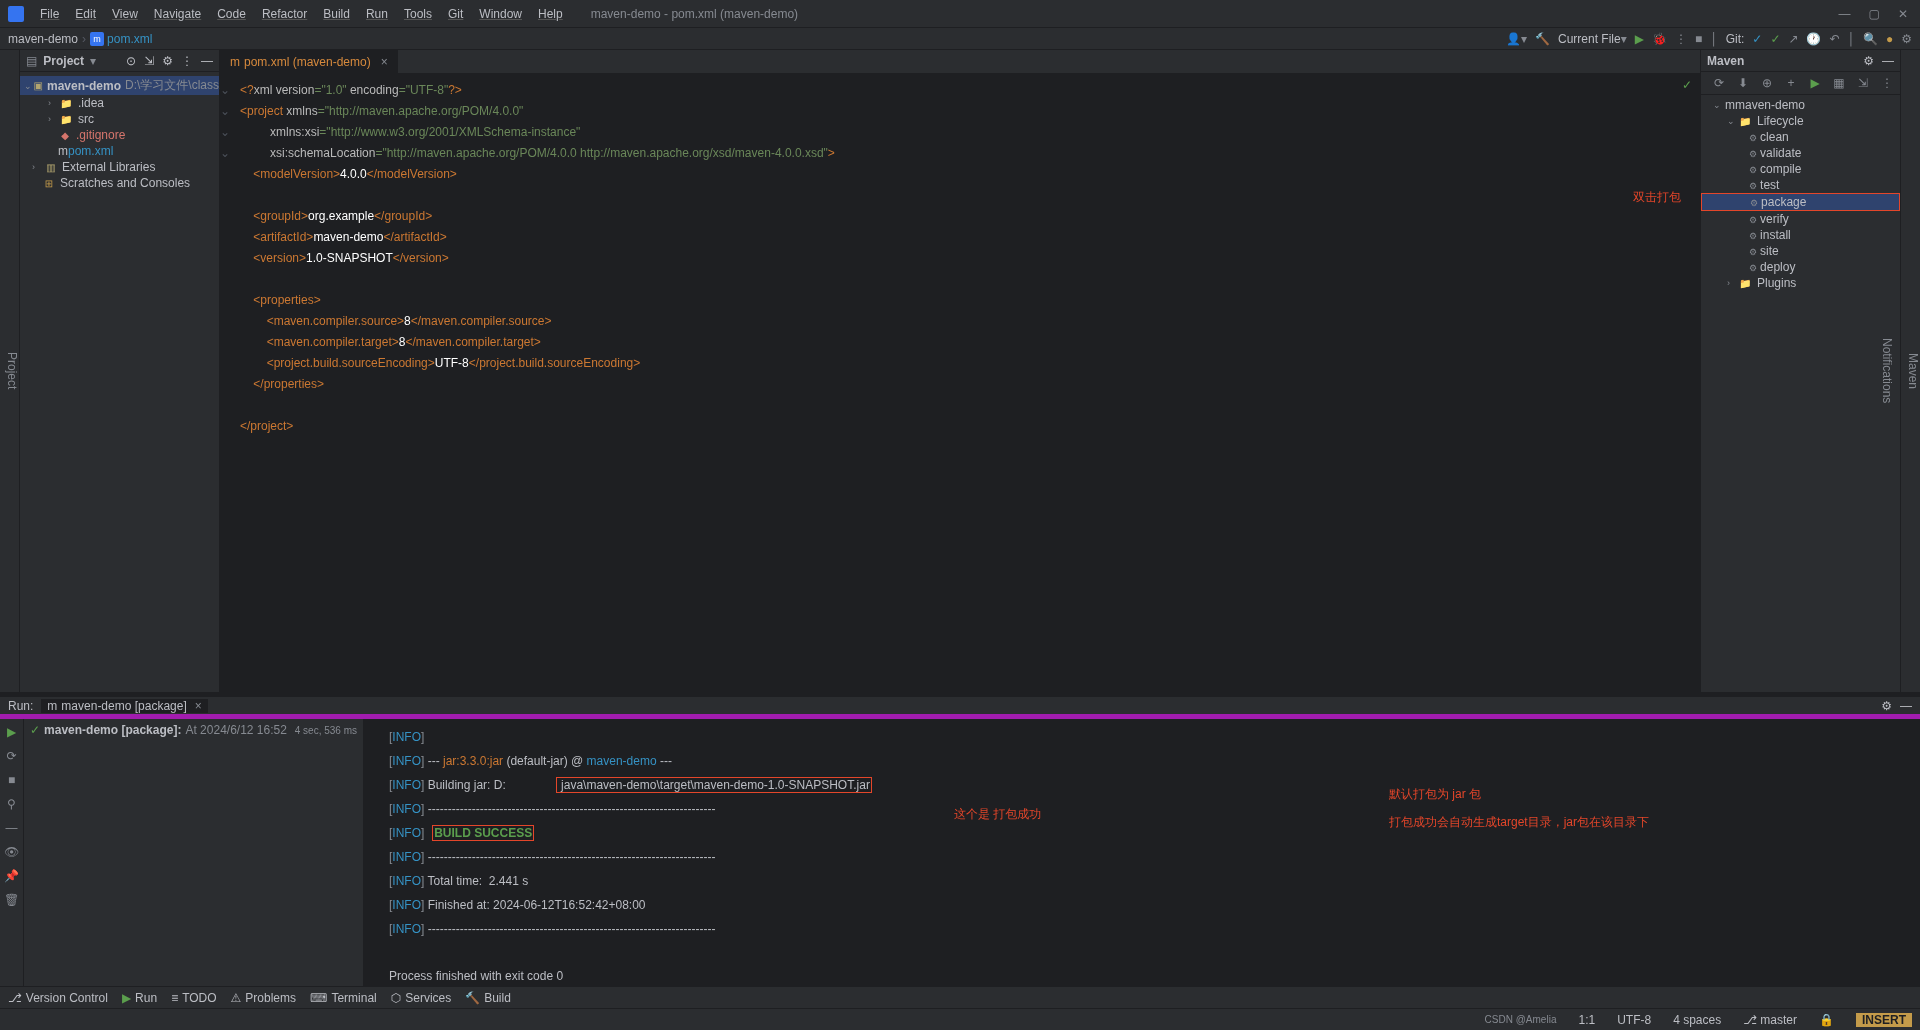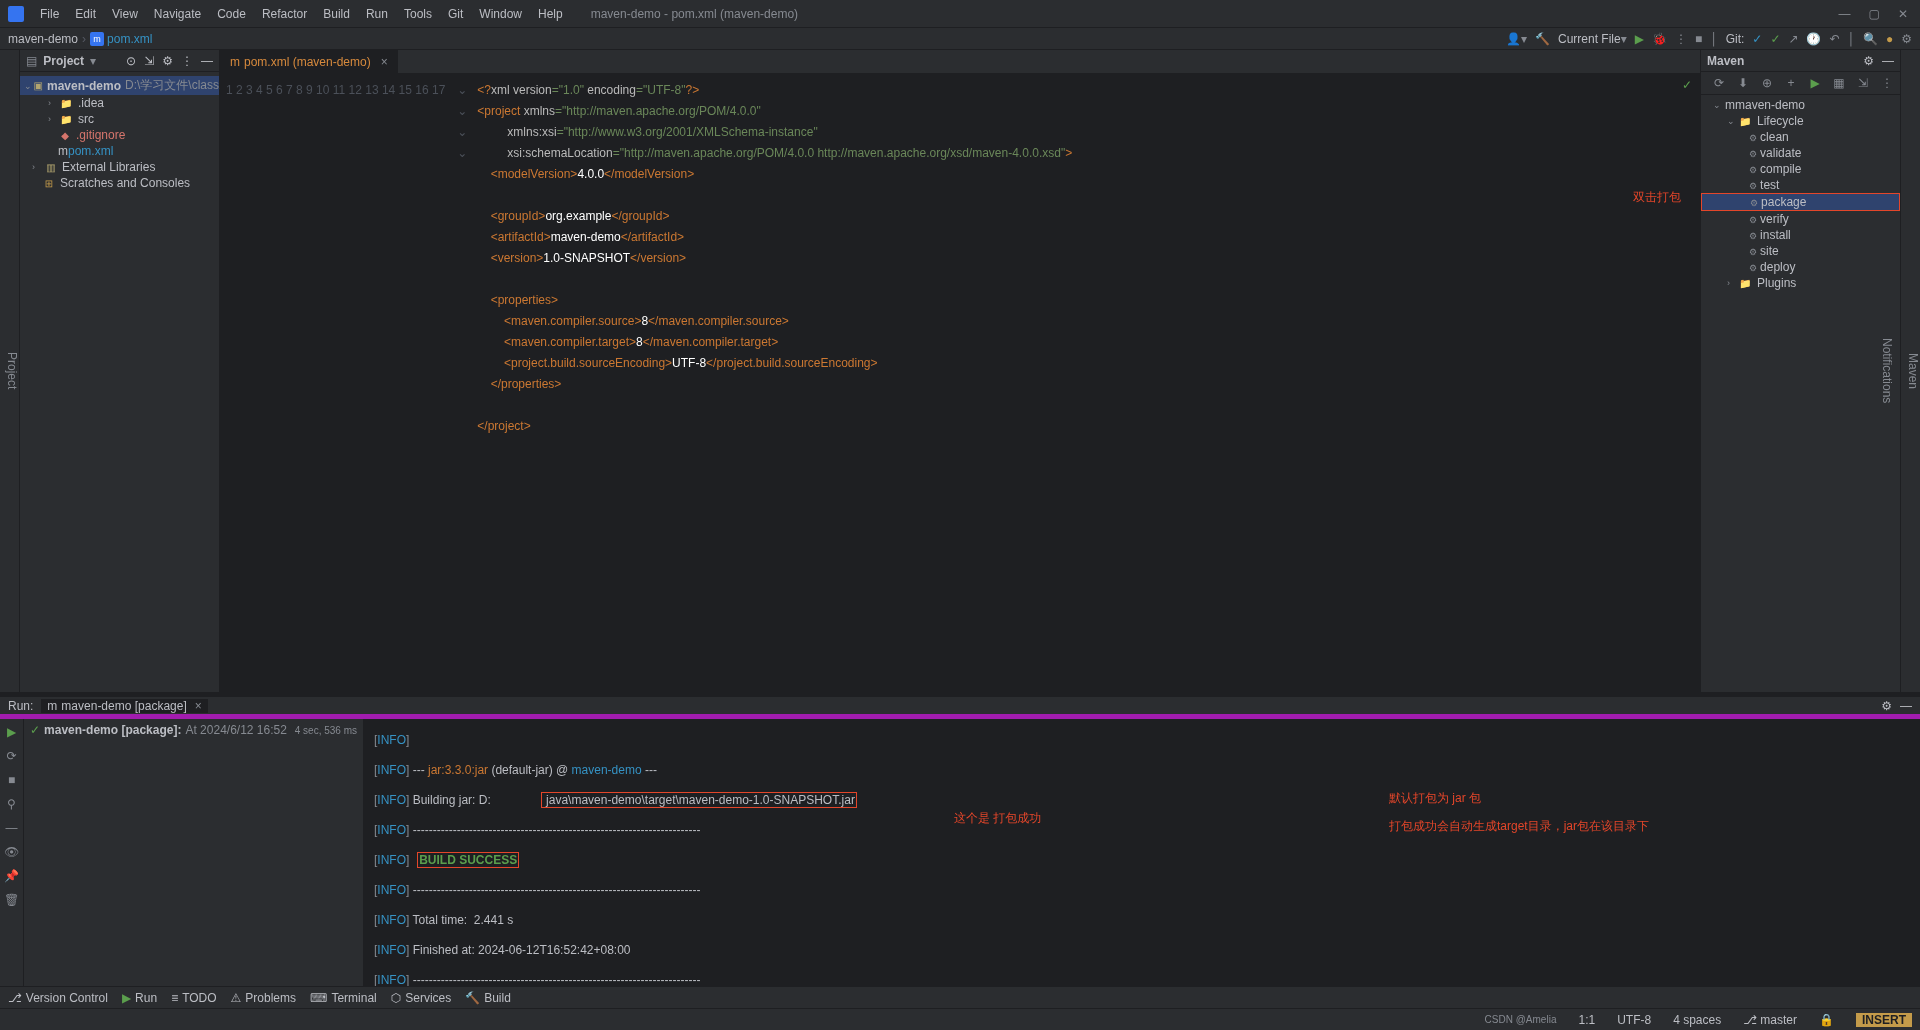--- a/index.html
+++ b/index.html
@@ -1,19 +1,19 @@
 <!DOCTYPE html>
 <html><head>
 <meta charset="utf-8">
 <style>
 *{margin:0;padding:0;box-sizing:border-box;font-family:'Segoe UI',sans-serif;font-size:12px}
 body{background:#2b2d30;color:#bcbec4;width:1920px;height:1030px;overflow:hidden;display:flex;flex-direction:column}
 .menubar{height:28px;background:#2b2d30;display:flex;align-items:center;padding:0 8px;border-bottom:1px solid #1e1f22}
 .menubar .logo{width:16px;height:16px;background:#3574f0;margin-right:8px;border-radius:2px}
-.menubar .menu-item{padding:0 8px;cursor:pointer;text-decoration-color:#555}
+.menubar .menu-item{padding:0 8px;cursor:pointer;text-decoration:underline;text-decoration-color:#555}
 .menubar .title{margin-left:20px;color:#868a91}
 .menubar .window-controls{margin-left:auto;display:flex;gap:18px;padding-right:4px}
 .menubar .window-controls span{cursor:pointer;color:#868a91}
 .breadcrumb{height:22px;background:#2b2d30;display:flex;align-items:center;padding:0 8px;border-bottom:1px solid #1e1f22}
 .breadcrumb .crumb{color:#bcbec4}
 .breadcrumb .sep{margin:0 4px;color:#545862}
 .breadcrumb .file-crumb{color:#3592c4}
 .breadcrumb .m-icon{width:14px;height:14px;background:#3574f0;color:#fff;display:inline-flex;align-items:center;justify-content:center;font-size:9px;border-radius:2px;margin-right:3px}
 .toolbar-right{margin-left:auto;display:flex;align-items:center;gap:8px}
 .mid{flex:1;display:flex;min-height:0}
@@ -64,21 +64,21 @@
 .run-tab-bar .run-tab{display:flex;align-items:center;gap:4px;padding:0 6px;background:#1e1f22}
 .run-tab-bar .icons{margin-left:auto;display:flex;gap:8px}
 .run-body{flex:1;display:flex;min-height:0}
 .run-toolbar{width:24px;display:flex;flex-direction:column;align-items:center;gap:10px;padding:6px 0;border-right:1px solid #1e1f22}
 .run-toolbar span{cursor:pointer;color:#868a91}
 .run-toolbar .play{color:#5b9e4d}
 .run-tree-col{width:340px;border-right:1px solid #1e1f22;padding:4px 6px}
 .run-tree-col .row{display:flex;align-items:center;gap:4px}
 .run-tree-col .time{margin-left:auto;color:#868a91;font-size:10px}
 .run-tree-col .chk{color:#5b9e4d}
-.console{flex:1;background:#1e1f22;font-family:'Consolas',monospace;font-size:13px;padding:6px 10px;line-height:30px;white-space:pre;overflow:hidden;position:relative}
+.console{flex:1;background:#1e1f22;font-family:'Consolas',monospace;font-size:13px;padding:6px 25px;line-height:23px;white-space:pre;overflow:hidden;position:relative}
 .c-br{color:#868a91}
 .c-info{color:#3592c4}
 .c-plugin{color:#cc7832}
 .c-proj{color:#3592c4}
 .c-success{color:#5b9e4d;font-weight:600}
 .console .ann-box1{border:1px solid #e4462a;padding:0 1px}
 .console .ann-text1{color:#e4462a;position:absolute;left:590px;top:84px}
 .console .ann-text2{color:#e4462a;position:absolute;left:1025px;top:64px}
 .console .ann-text3{color:#e4462a;position:absolute;left:1025px;top:92px}
 .console .ann-obscure{background:#1e1f22;color:#1e1f22}
@@ -203,37 +203,20 @@
 
   <div class="editor-col">
     <div class="tabs">
       <div class="tab active">
         <span class="m-icon">m</span>
           <span>pom.xml (maven-demo)</span>
           <span class="close">×</span>
       </div>
     </div>
     <div class="editor">
-      <div class="gutter">1
-2
-3
-4
-5
-6
-7
-8
-9
-10
-11
-12
-13
-14
-15
-16
-17</div>
       <div class="gutter-fold">
 ⌄
 
 
 ⌄
 
 
 
 
 ⌄

